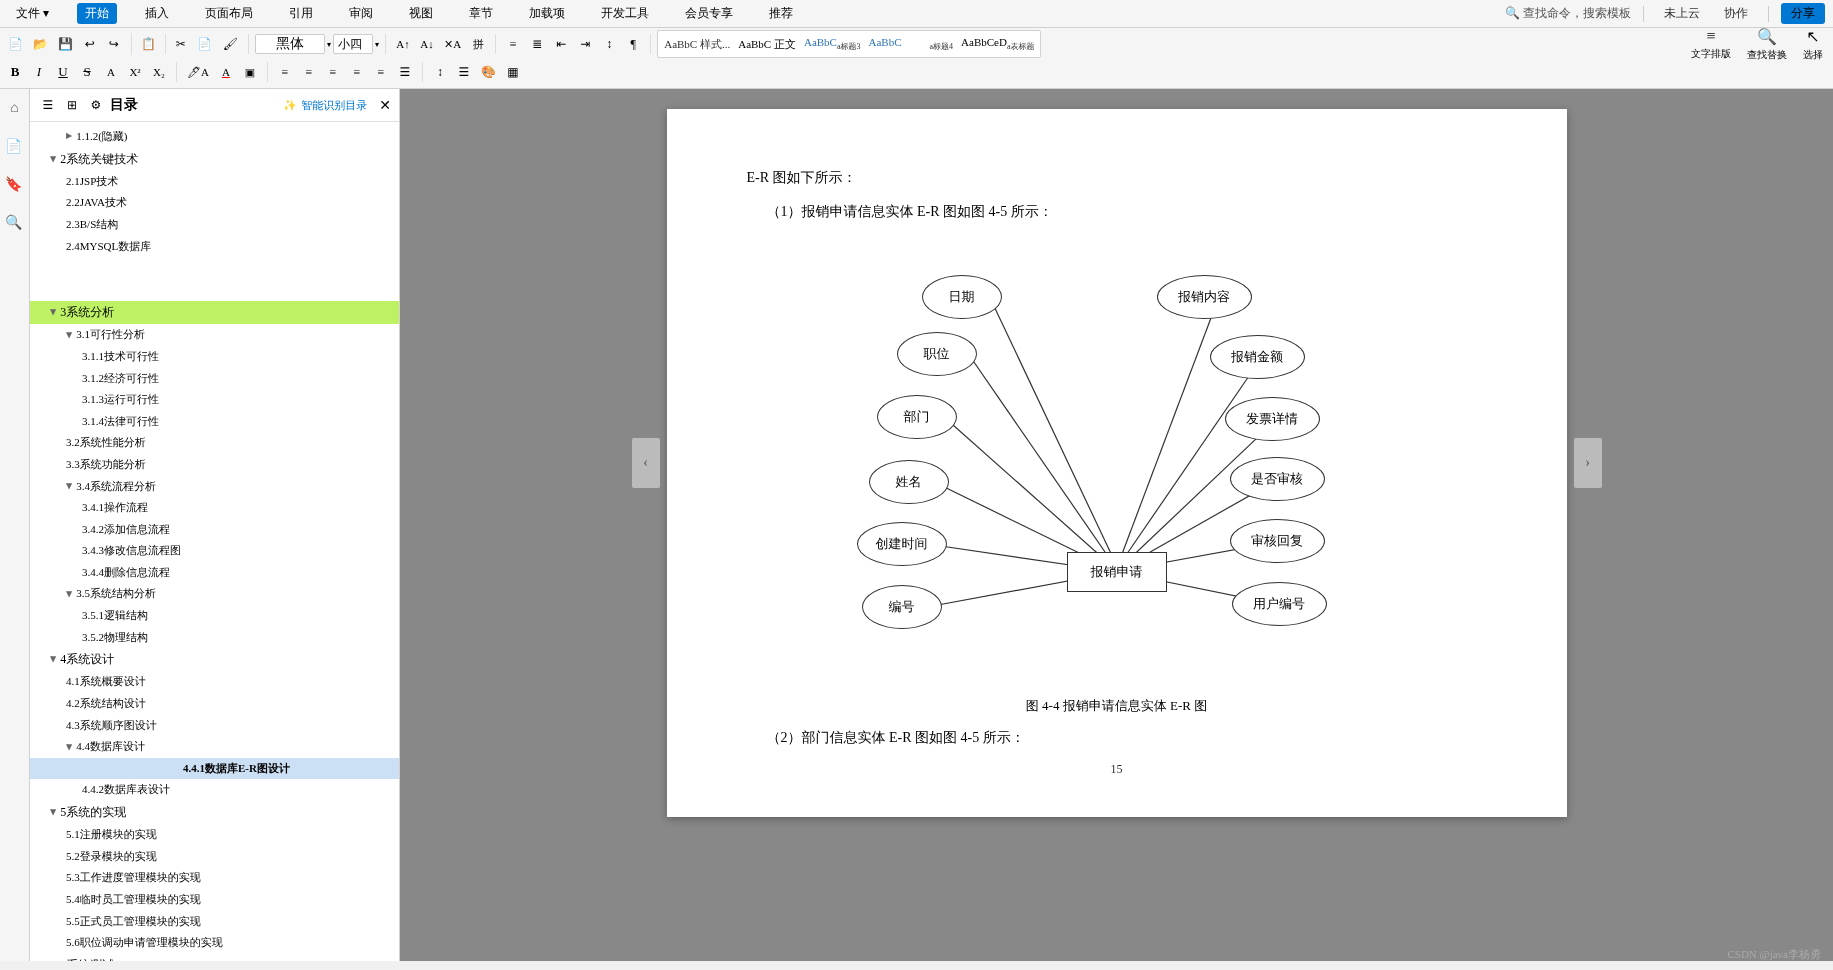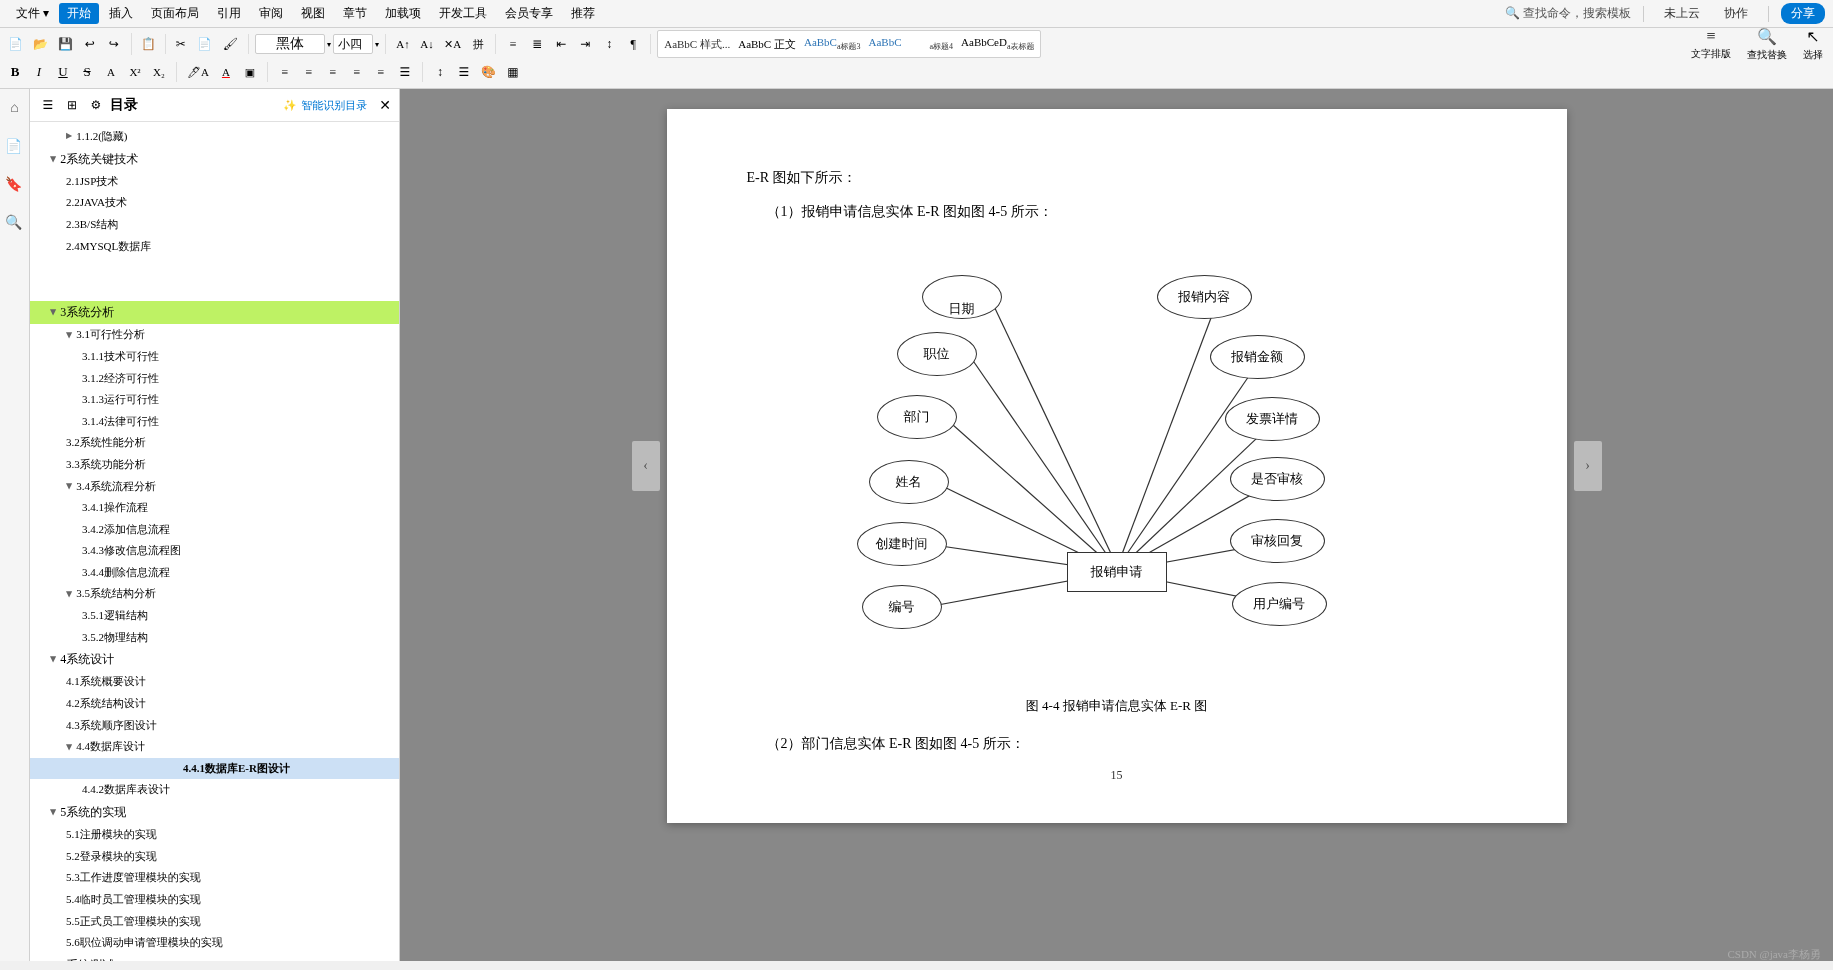--- a/index.html
+++ b/index.html
@@ -6,34 +6,34 @@
     body { font-family: 'SimSun', '宋体', serif; background: #f0f0f0; overflow: hidden; width: 1833px; height: 970px; }
 
     
     .menu-bar {
       height: 28px;
       background: #f5f5f5;
       border-bottom: 1px solid #d0d0d0;
       display: flex;
       align-items: center;
       padding: 0 8px;
-      gap: 2px;
+      gap: 20px;
       font-size: 12px;
     }
     .menu-item {
       padding: 2px 8px;
       cursor: pointer;
       border-radius: 3px;
       white-space: nowrap;
     }
     .menu-item.active { background: #0078d4; color: white; border-radius: 3px; }
     .menu-separator { width: 1px; height: 16px; background: #ccc; margin: 0 4px; }
     .menu-right { margin-left: auto; display: flex; align-items: center; gap: 8px; font-size: 12px; }
     .menu-right-btn { padding: 2px 8px; cursor: pointer; color: #333; }
-    .save-btn { background: #0078d4; color: #ffffff; padding: 2px 10px; border-radius: 9px; cursor: pointer; font-size: 12px; }
+    .save-btn { background: #0078d4; color: #000000; padding: 2px 10px; border-radius: 3px; cursor: pointer; font-size: 12px; }
     .tb-btn {
       padding: 2px 4px;
       cursor: pointer;
       border-radius: 2px;
       font-size: 12px;
       display: flex;
       align-items: center;
       justify-content: center;
       min-width: 22px;
       height: 22px;
@@ -192,21 +192,21 @@
     }
     .er-node.ellipse {
       border-radius: 50%;
     }
     .er-node.rect {
       border-radius: 0;
     }
     .fig-caption {
       text-align: center;
       font-size: 13px;
-      margin: 10px 0 20px 0;
+      margin: 10px 0 14px 0;
       font-family: 'SimSun', serif;
     }
     .doc-text-subtitle2 {
       font-size: 14px;
       margin-bottom: 10px;
       font-family: 'SimSun', serif;
       margin-left: 20px;
     }
     .page-number {
       position: absolute;
@@ -559,21 +559,21 @@
 
               <line x1="100" y1="350" x2="284" y2="316" stroke="#333" stroke-width="1.2"></line>
 
               <line x1="453" y1="348" x2="296" y2="316" stroke="#333" stroke-width="1.2"></line>
             </svg>
 
             <div class="er-node rect" style="left:240px;top:295px;width:100px;height:40px;">
               <span>报销申请</span>
             </div>
 
-            <div class="er-node ellipse" style="left:95px;top:18px;width:80px;height:44px;align-items:flex-end;">
+            <div class="er-node ellipse" style="left:95px;top:18px;width:80px;height:44px;">
               <span>日期</span>
             </div>
 
             <div class="er-node ellipse" style="left:330px;top:18px;width:95px;height:44px;">
               <span>报销内容</span>
             </div>
 
             <div class="er-node ellipse" style="left:70px;top:75px;width:80px;height:44px;">
               <span>职位</span>
             </div>

